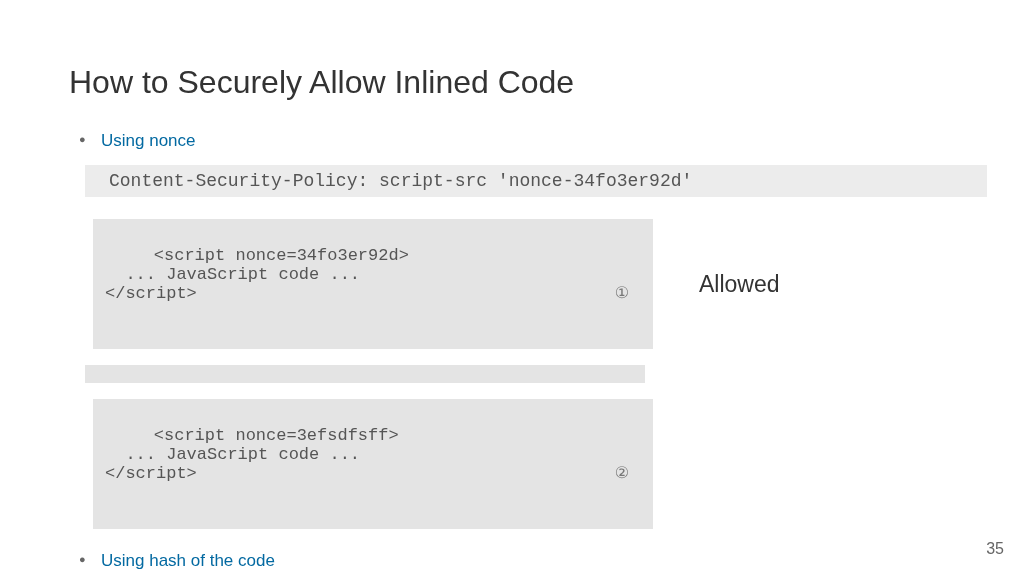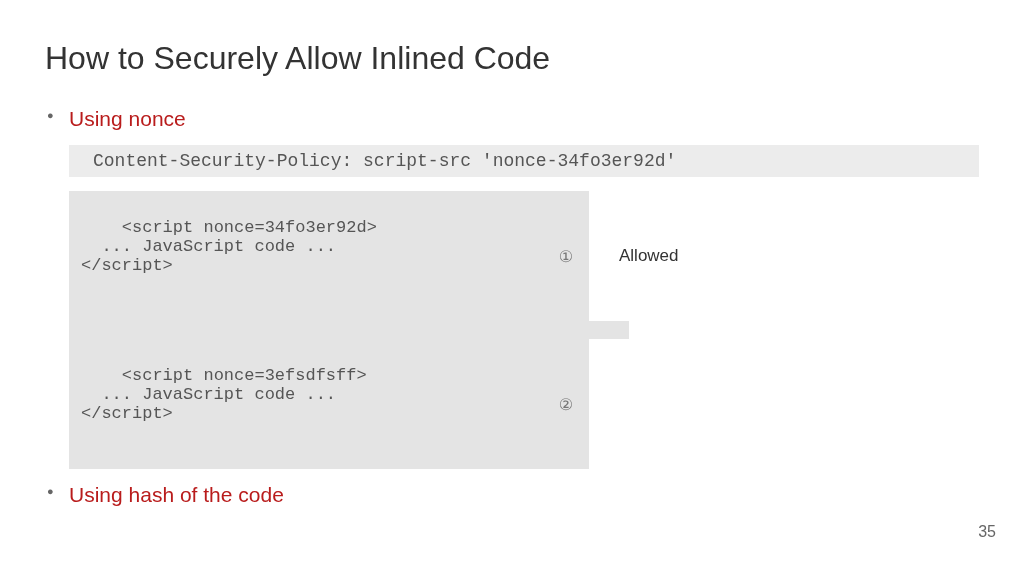--- a/index.html
+++ b/index.html
@@ -1,16 +1,16 @@
 <!DOCTYPE html>
 <html><head>
   <meta charset="utf-8">
   <style>
     * {
-      margin: 0;
+      margin: 8px;
       padding: 0;
       box-sizing: border-box;
     }
     body {
       width: 1024px;
       height: 576px;
       background: #ffffff;
       font-family: Arial, Helvetica, sans-serif;
       color: #333333;
       position: relative;
@@ -22,22 +22,22 @@
       color: #333333;
       margin-bottom: 30px;
     }
     .bullet-list {
       list-style: none;
       padding-left: 0;
     }
     .bullet-item {
       position: relative;
       padding-left: 24px;
-      font-size: 21px;
-      color: #b91c1c;
+      font-size: 17px;
+      color: #0369a1;
       margin-bottom: 14px;
     }
     .bullet-item::before {
       content: "●";
       position: absolute;
       left: 2px;
       top: 2px;
       font-size: 11px;
       color: #666666;
     }
@@ -57,48 +57,48 @@
       margin-left: 24px;
       margin-bottom: 0;
     }
     .code-block-partial {
       background: #e4e4e4;
       font-family: "Courier New", Courier, monospace;
       font-size: 17px;
       color: #555555;
       padding: 8px 12px;
       white-space: pre;
-      width: 520px;
+      width: 560px;
       position: relative;
     }
     .code-marker {
       position: absolute;
       right: 16px;
       top: 50%;
       transform: translateY(-50%);
       font-family: Arial, sans-serif;
       font-size: 16px;
       color: #777777;
     }
     .code-label {
       display: flex;
       align-items: center;
       padding-left: 30px;
-      font-size: 17px;
+      font-size: 23px;
       color: #333333;
     }
     .code-spacer {
       background: #e4e4e4;
       height: 18px;
       width: 560px;
       margin-left: 24px;
     }
     .page-number {
       position: absolute;
-      bottom: 35px;
+      bottom: 26px;
       right: 28px;
       font-size: 16px;
       color: #666666;
     }
   </style>
 </head>
 <body>
 
 <h1 class="title">How to Securely Allow Inlined Code</h1>
 

